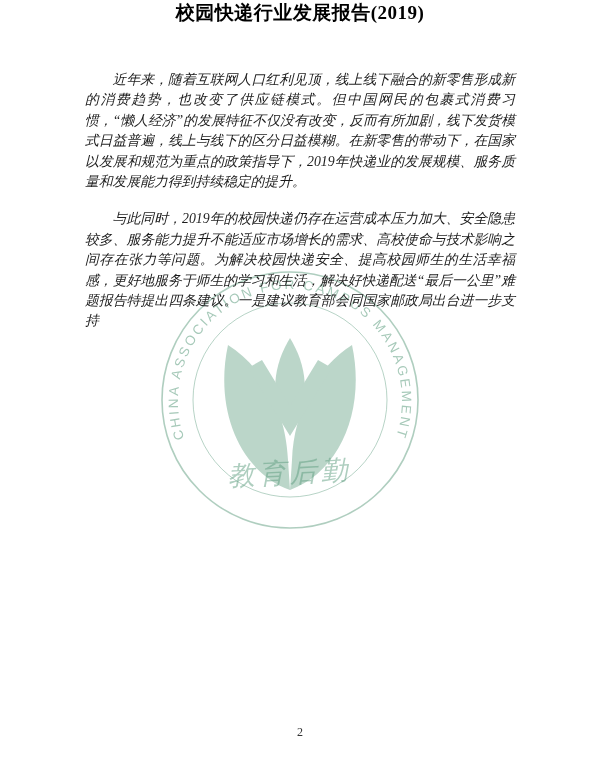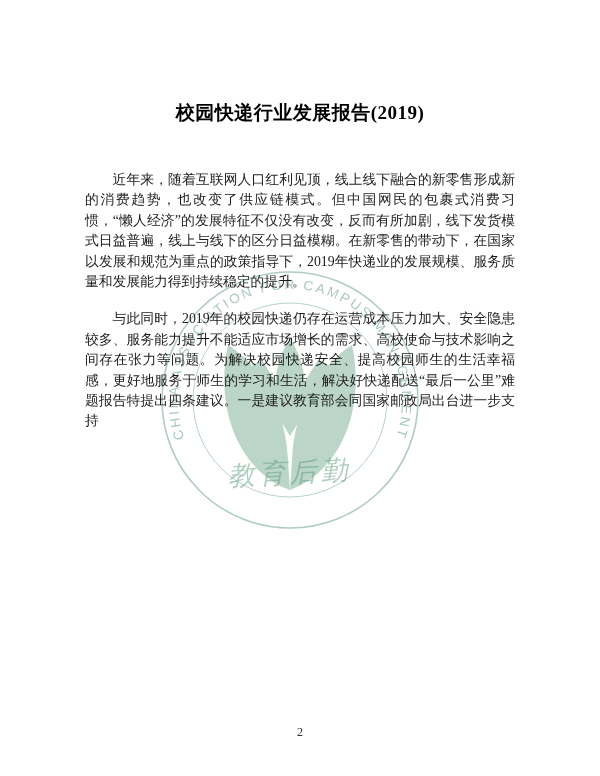--- a/index.html
+++ b/index.html
@@ -33,32 +33,32 @@
     font-style:italic;
     letter-spacing:4px;
     fill:#5f9e80;
     opacity:.5;
   }
   
   .doc-title{
     position:relative;
     z-index:1;
     margin:0;
-    padding-top:100px;
     text-align:center;
     font-size:19px;
     font-weight:bold;
     color:#000000;
     letter-spacing:.5px;
   }
   .doc-body{
     position:relative;
     z-index:1;
     margin:44px 85px 0 85px;
     width:430px;
+    font-style:italic;
   }
   .doc-body p{
     margin:0 0 17px 0;
     font-size:13.8px;
     line-height:20.4px;
     text-align:justify;
     text-justify:inter-character;
     text-indent:2em;
     color:#1c1c1c;
   }

